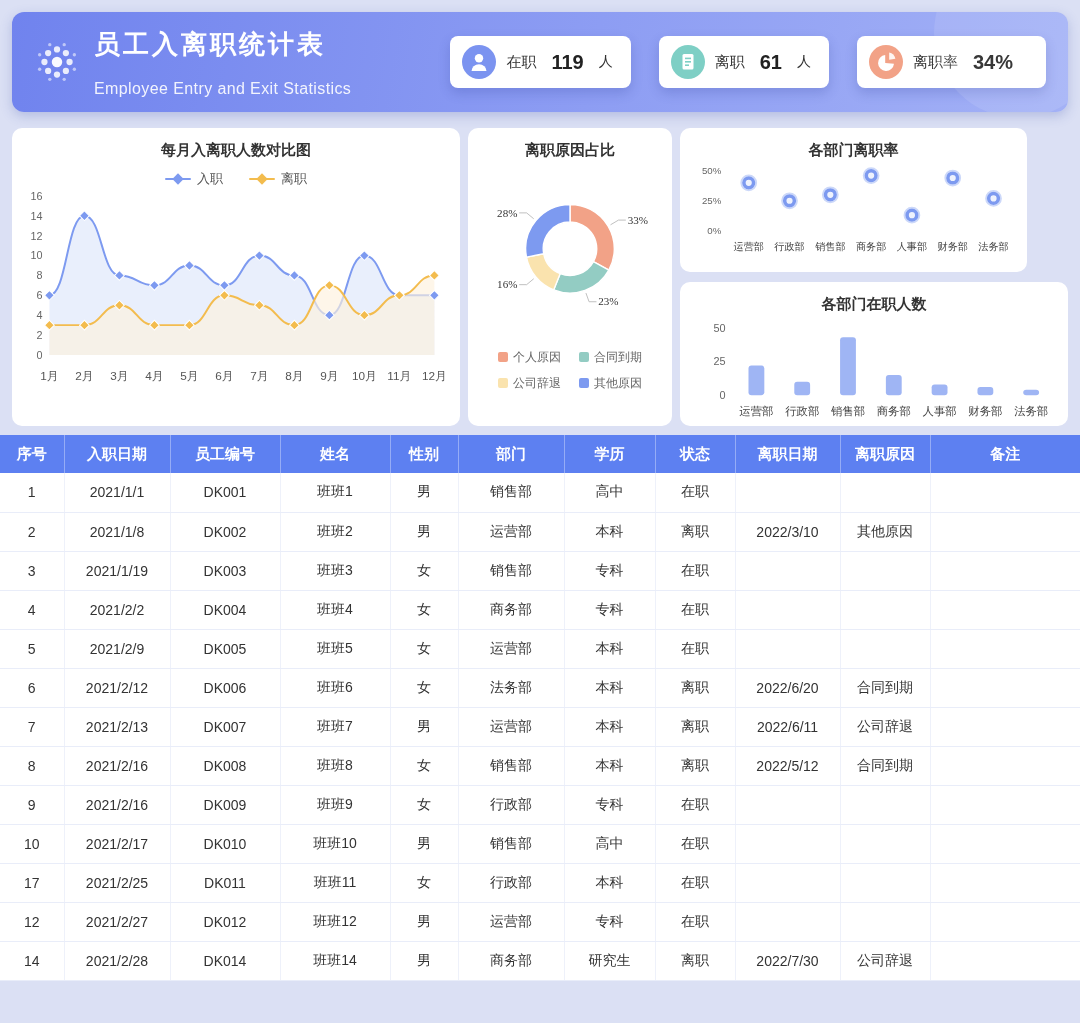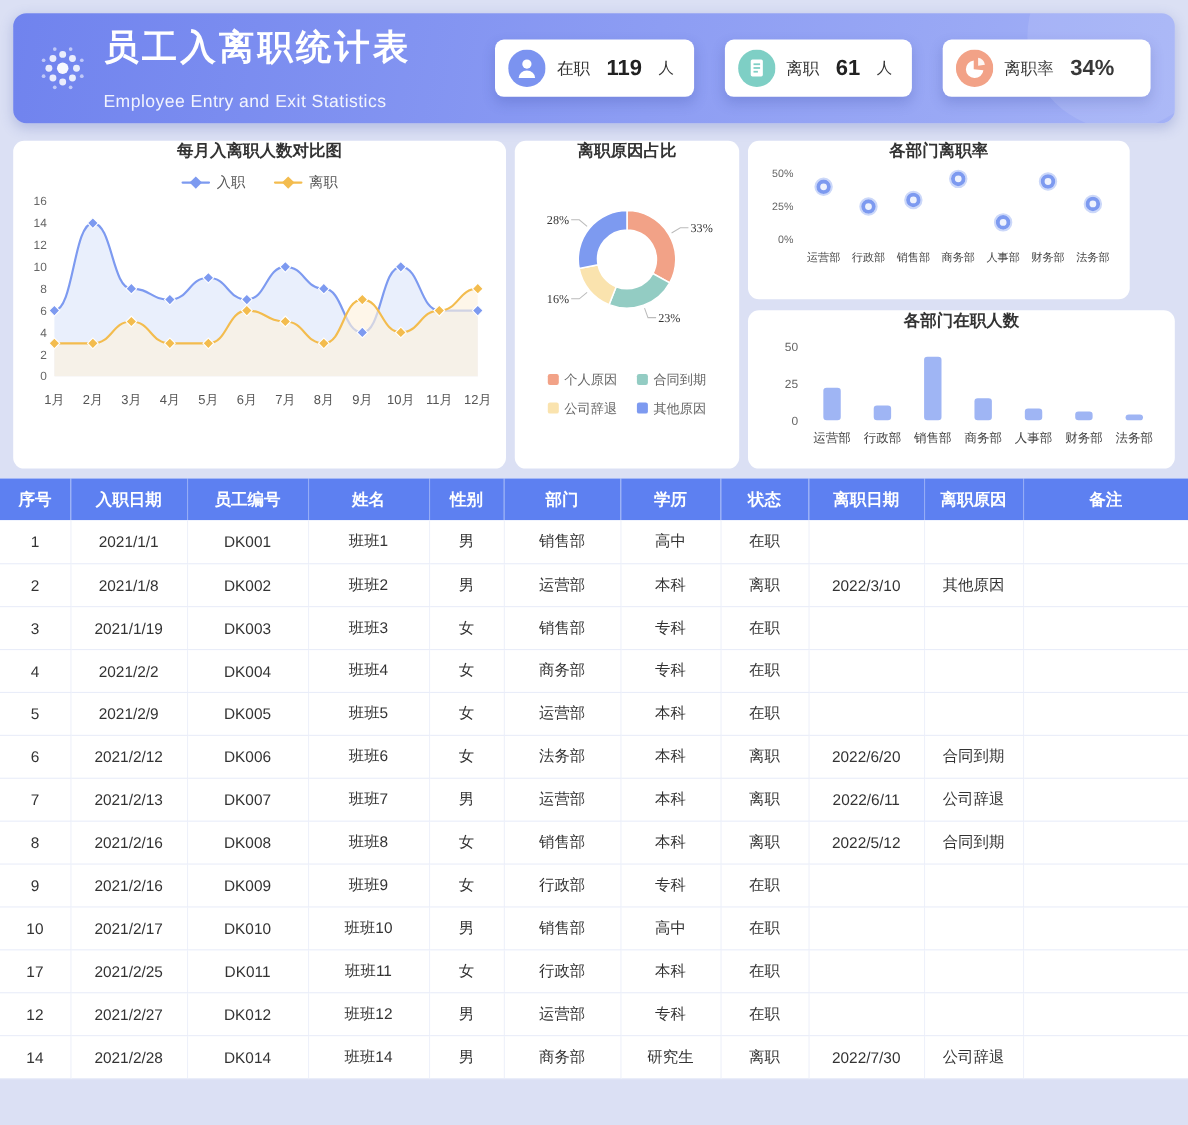--- a/index.html
+++ b/index.html
@@ -8,33 +8,33 @@
   .page { position:relative; width:1080px; height:1023px; background:#dbe0f4; overflow:hidden; }
 
   
   .app-header { position:absolute; left:12px; top:12px; width:1056px; height:100px; border-radius:12px;
     background:linear-gradient(100deg,#7083ee 0%,#8d9df3 55%,#a3b1f6 100%);
     display:flex; align-items:center; padding:0 22px; color:#fff; overflow:hidden;
     box-shadow:0 4px 12px rgba(60,80,170,.25); }
   .app-header::after { content:''; position:absolute; right:-36px; top:-64px; width:170px; height:170px;
     border-radius:50%; background:rgba(255,255,255,.10); }
   .logo { width:46px; height:46px; margin-right:14px; flex:0 0 46px; }
-  .titles .main { font-size:32px; font-weight:bold; letter-spacing:3px; }
+  .titles .main { font-size:26px; font-weight:bold; letter-spacing:3px; }
   .titles .sub { font-size:16px; opacity:.9; margin-top:18px; letter-spacing:.4px; }
   .stat-cards { margin-left:auto; display:flex; gap:28px; align-items:center; }
   .stat-card { background:#fff; border-radius:8px; height:52px; display:flex; align-items:center;
     padding:0 18px 0 12px; color:#333; gap:10px; box-shadow:0 5px 12px rgba(40,60,150,.22); }
   .stat-icon-svg { width:34px; height:34px; flex:0 0 34px; }
   .stat-label { font-size:15px; color:#333; white-space:nowrap; }
   .stat-value { font-size:20px; font-weight:bold; color:#222; margin:0 5px; }
   .stat-unit { font-size:14px; color:#333; }
 
   
   .card { position:absolute; background:#fff; border-radius:10px; overflow:hidden; }
-  .card-title { text-align:center; font-size:15px; color:#333; font-weight:bold; padding-top:0; }
+  .card-title { text-align:center; font-size:15px; color:#333; font-weight:bold; padding-top:13px; }
   .line-card   { left:12px;  top:128px; width:448px; height:298px; }
   .donut-card  { left:468px; top:128px; width:204px; height:298px;font-family:Liberation Serif, serif; }
   .scatter-card{ left:680px; top:128px; width:347px; height:144px; }
   .bar-card    { left:680px; top:282px; width:388px; height:144px; }
   .chart-box { padding:2px 6px 0; }
 
   .legend { display:flex; justify-content:center; gap:26px; font-size:13px; color:#555; align-items:center; margin-top:10px; }
   .leg-item { display:flex; align-items:center; gap:6px; cursor:pointer; }
   .leg-marker { position:relative; width:26px; height:2px; display:inline-block; border-radius:1px; }
   .leg-diamond { position:absolute; left:9px; top:-3px; width:8px; height:8px; transform:rotate(45deg); }

